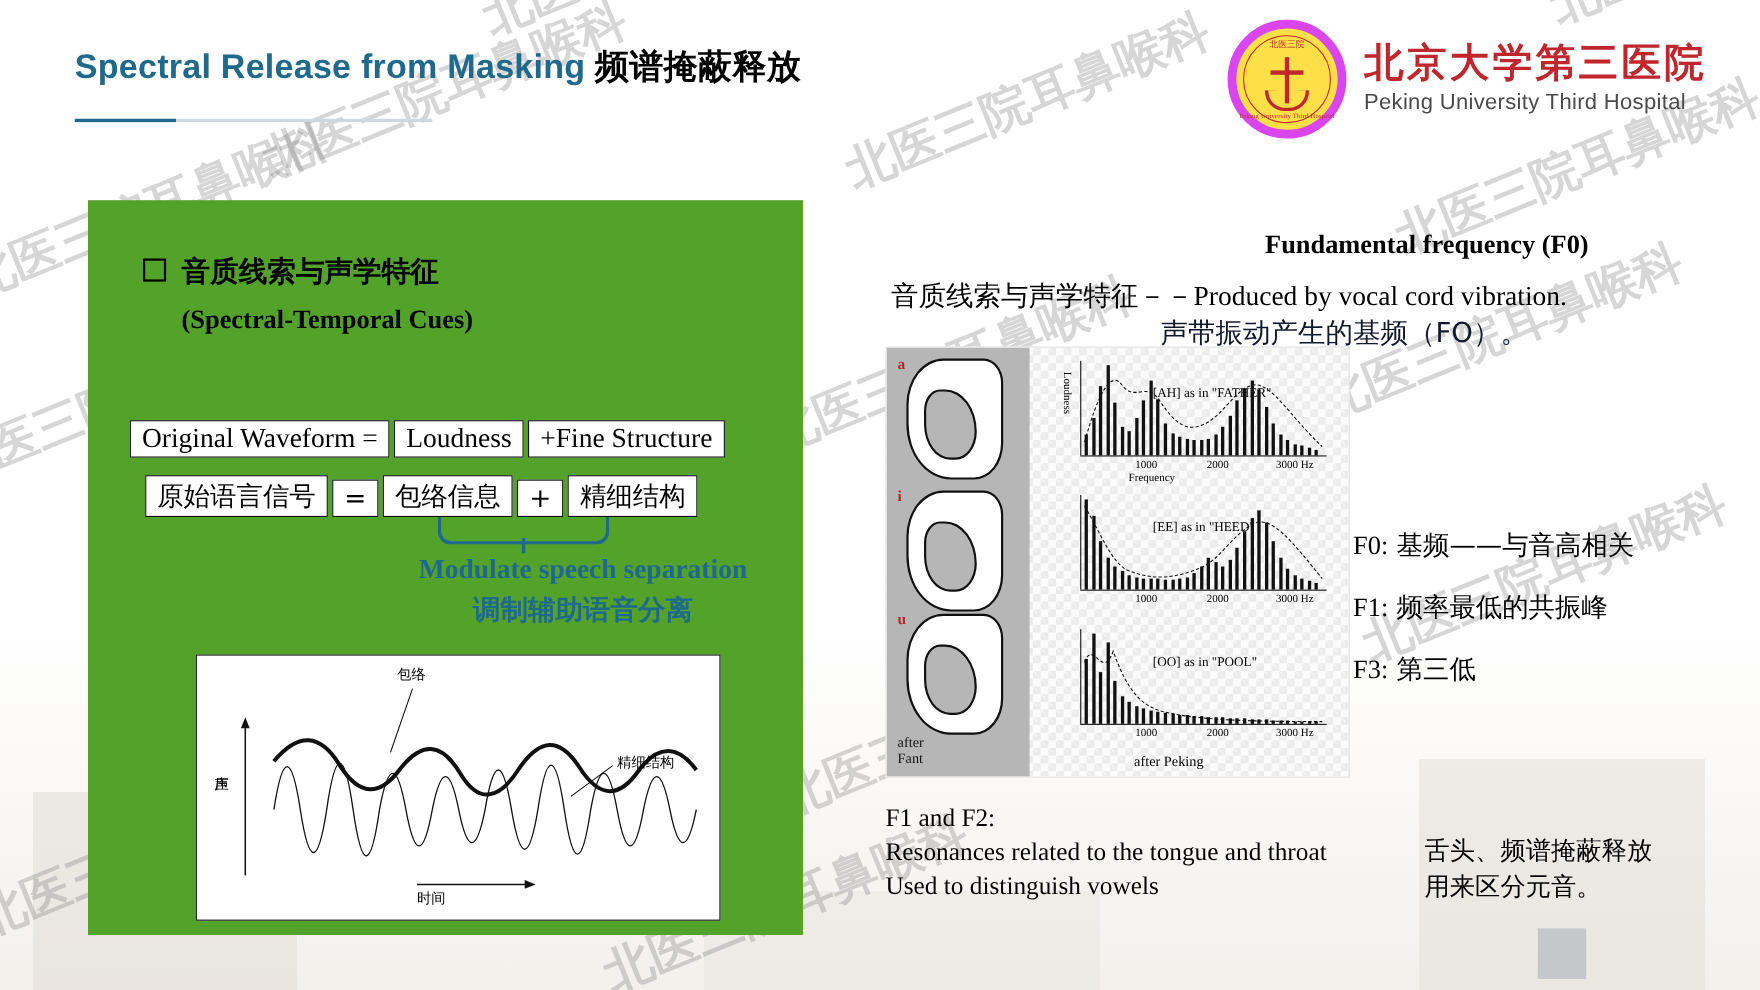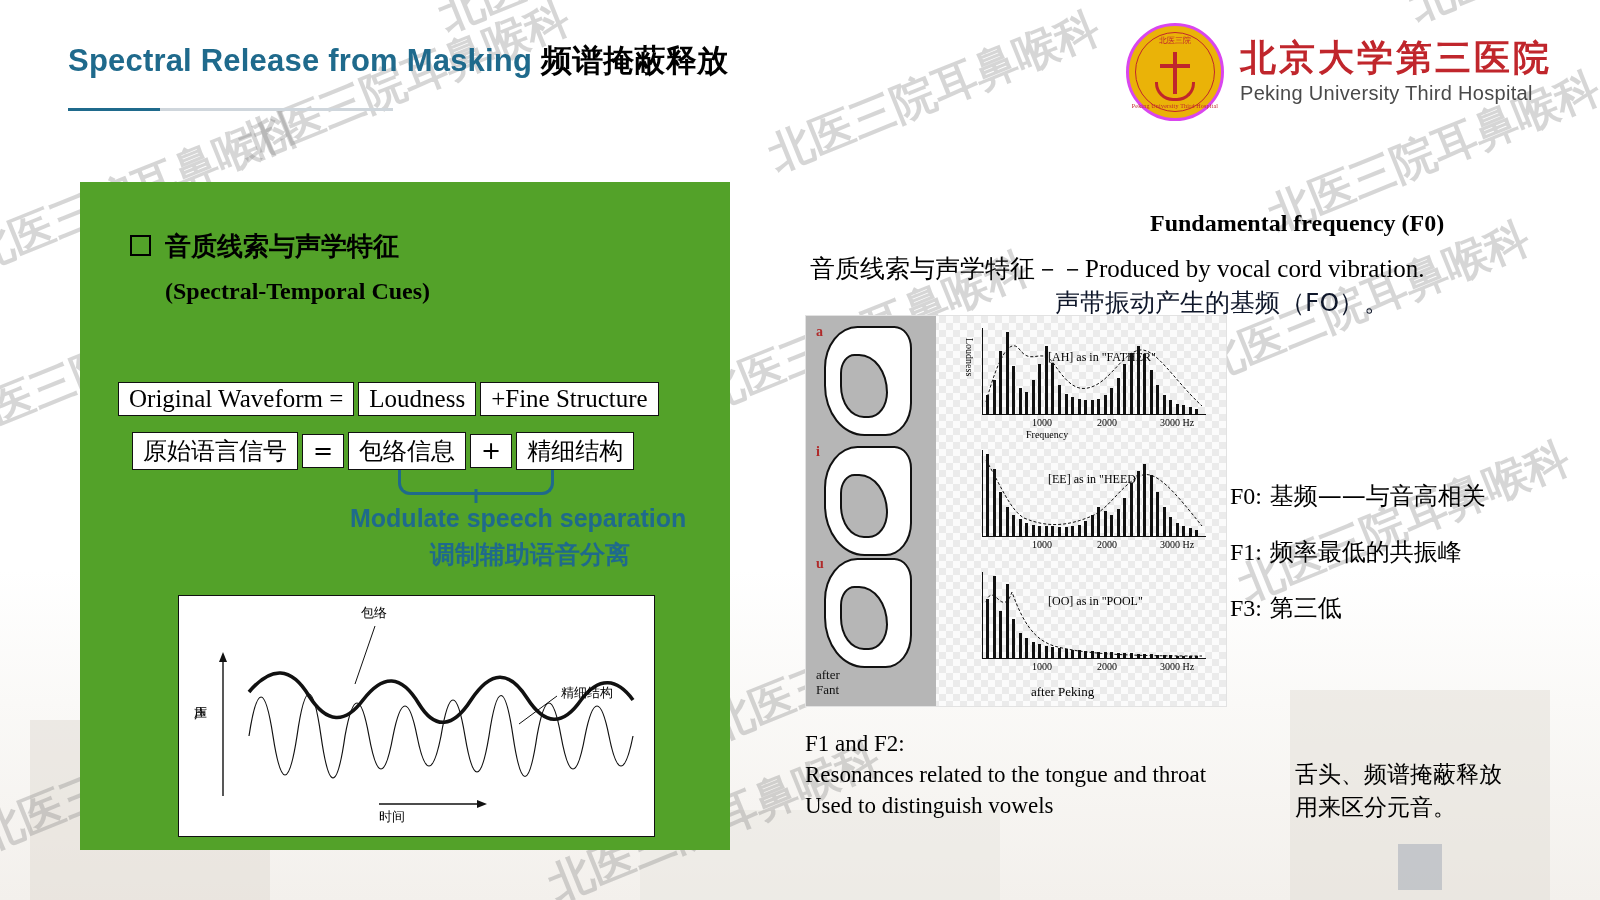--- a/index.html
+++ b/index.html
@@ -34,21 +34,21 @@
     font-size:31px;font-weight:bold;color:#1f6a8c;letter-spacing:.2px;
   }
   .title .cn{color:#000;font-size:31px;}
   .rule{position:absolute;left:68px;top:108px;width:325px;height:3px;background:#cfd6dc;}
   .rule .seg{position:absolute;left:0;top:0;width:92px;height:3px;background:#1f6a8c;}
 
   
   .logo-block{position:absolute;right:48px;top:20px;height:104px;display:flex;align-items:center;z-index:6;}
   .seal{
     width:92px;height:92px;border-radius:50%;
-    border:3px solid #d946ef;position:relative;margin-right:16px;background:#eab308;
+    border:8px solid #d946ef;position:relative;margin-right:16px;background:#fde047;
   }
   .seal .inner{position:absolute;inset:6px;border-radius:50%;border:1px solid #c0262c;}
   .seal .cross-v{position:absolute;left:50%;top:26px;width:4px;height:42px;background:#c0262c;transform:translateX(-50%);}
   .seal .cross-h{position:absolute;left:50%;top:38px;width:30px;height:4px;background:#c0262c;transform:translateX(-50%);}
   .seal .bowl{position:absolute;left:50%;top:56px;width:34px;height:16px;border:3px solid #c0262c;border-top:none;border-radius:0 0 18px 18px;transform:translateX(-50%);}
   .seal .tiny{position:absolute;left:0;right:0;bottom:9px;text-align:center;font-size:6px;color:#c0262c;font-family:"Liberation Serif",serif;letter-spacing:.2px;}
   .seal .tops{position:absolute;left:0;right:0;top:9px;text-align:center;font-size:8px;color:#c0262c;font-family:"Liberation Serif",serif;}
   .logo-text .cn{
     font-size:36px;font-weight:bold;color:#c0262c;letter-spacing:3px;
     font-family:"DejaVu Sans", sans-serif;line-height:1.05;
@@ -60,40 +60,40 @@
   
   .panel{
     position:absolute;left:80px;top:182px;width:650px;height:668px;
     background:#53a229;z-index:5;
   }
   .panel .bullet-row{position:absolute;left:50px;top:44px;display:flex;align-items:flex-start;}
   .panel .sq{width:17px;height:17px;border:2.5px solid #000;margin-top:9px;margin-right:14px;background:transparent;}
   .panel .bhead{color:#000;font-size:26px;font-weight:bold;line-height:1.6;}
   .panel .bhead .sub{display:block;font-family:"Liberation Serif",serif;font-size:24px;font-weight:bold;margin-top:4px;}
 
-  .eqrow{position:absolute;display:flex;align-items:center;}
+  .eqrow{position:absolute;display:flex;align-items:flex-end;}
   .eq1{left:38px;top:200px;}
   .eq2{left:52px;top:250px;}
   .chip{
     background:#fff;color:#000;border:1px solid #111;
     font-family:"Liberation Serif",serif;font-size:25px;
     padding:2px 10px;display:flex;align-items:center;
   }
   .chip.cn{font-family:"DejaVu Sans",sans-serif;font-size:24px;}
   .plusgap{width:4px;}
 
   .brace{
     position:absolute;left:318px;top:288px;width:150px;height:22px;
     border:3px solid #1f6a8c;border-top:none;border-radius:0 0 12px 12px;
   }
   .brace .stem{position:absolute;left:50%;top:19px;width:3px;height:14px;background:#1f6a8c;transform:translateX(-50%);}
 
   .mod-en{
-    position:absolute;left:270px;top:322px;width:360px;
-    color:#1f6a8c;font-family:Liberation Sans, sans-serif;font-weight:bold;font-size:25px;
+    position:absolute;left:270px;top:322px;width:360px;text-align:center;
+    color:#1f6a8c;font-family:Liberation Serif, serif;font-weight:bold;font-size:25px;
   }
   .mod-cn{
     position:absolute;left:270px;top:356px;width:360px;text-align:center;
     color:#1f6a8c;font-family:"DejaVu Sans",sans-serif;font-weight:bold;font-size:25px;
   }
 
   .wavebox{
     position:absolute;left:98px;top:413px;width:475px;height:240px;background:#fff;border:1px solid #111;
   }
   .wavebox .lbl{position:absolute;font-family:"DejaVu Sans",sans-serif;font-size:13px;color:#000;}

